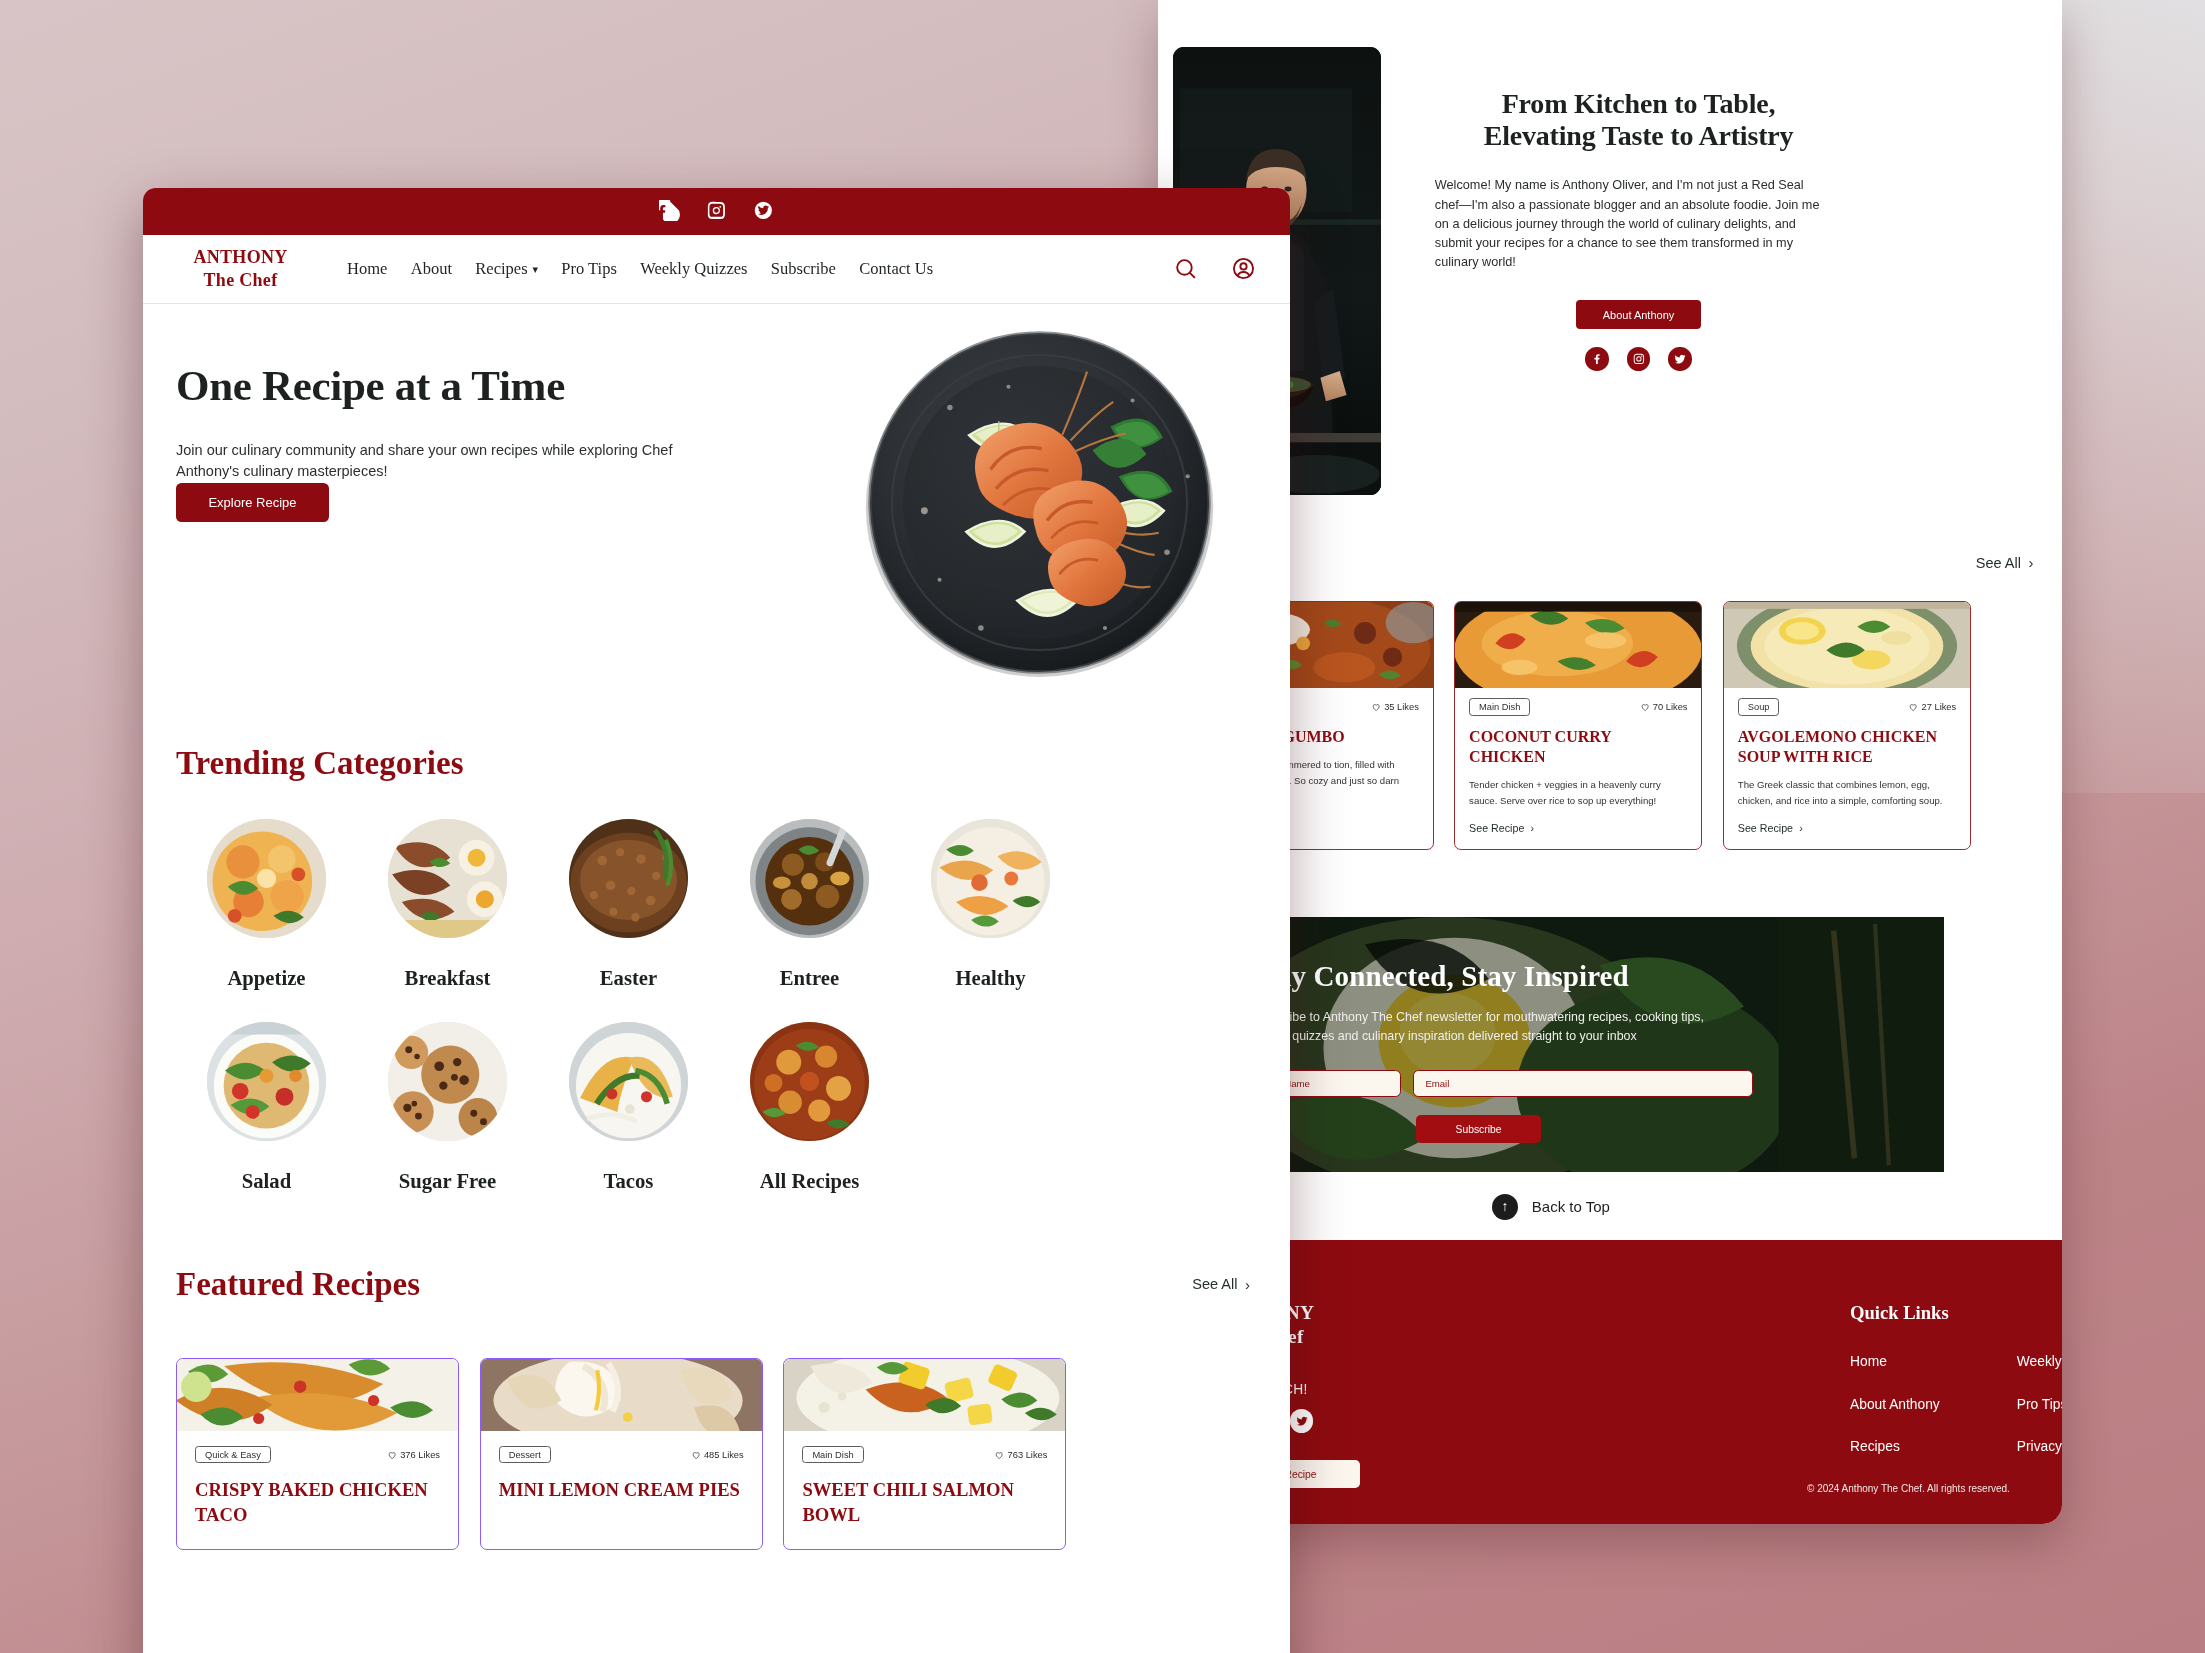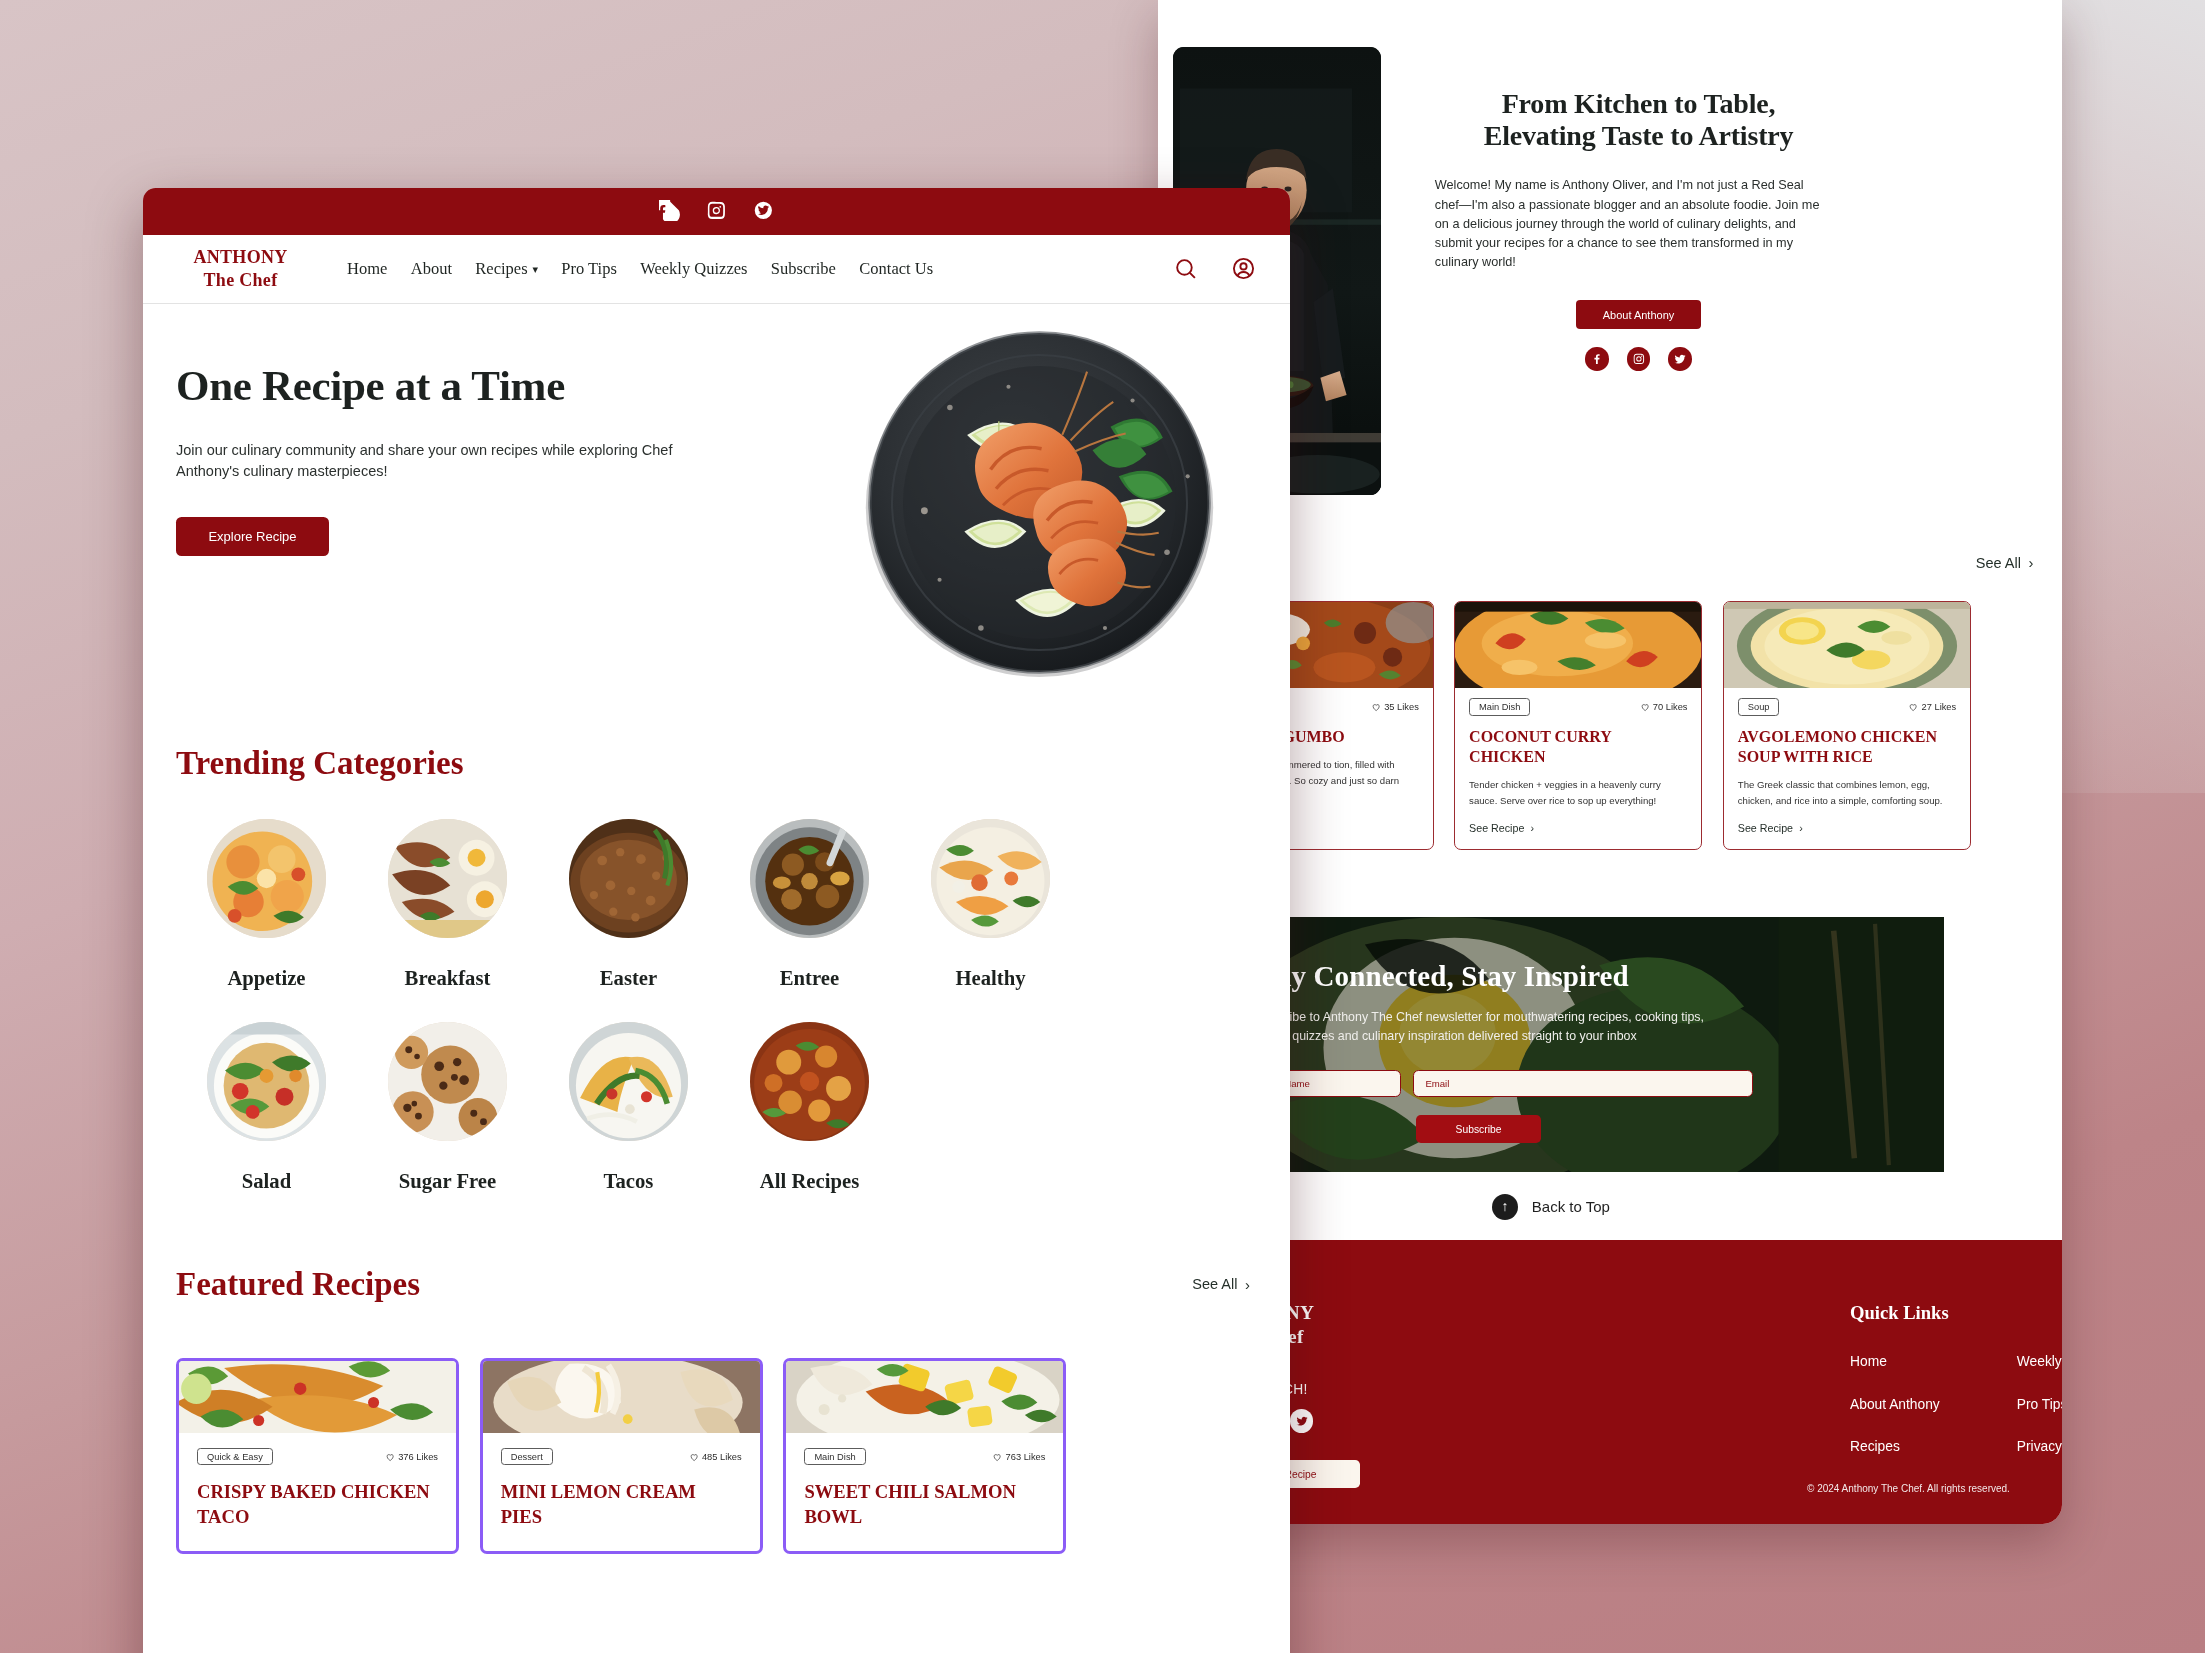--- a/index.html
+++ b/index.html
@@ -220,21 +220,21 @@
   .navicons { display: flex; align-items: center; gap: 33px; }
   .navicons svg { width: 25px; height: 25px; stroke: #8d0b10; fill: none; stroke-width: 1.8; }
 
   .hero { position: relative; height: 434px; padding: 57px 0 0 33px; }
   .hero-title {
     font-family: "Liberation Serif", serif; font-weight: 700;
     font-size: 43px; line-height: 1.16; color: #1d2220; letter-spacing: -0.3px;
   }
   .hero-sub { margin-top: 29px; font-size: 14.5px; line-height: 1.48; color: #2b302e; width: 551px; }
   .hero-btn {
-    margin-top: 34px; width: 153px; height: 39px; border: none; border-radius: 5.5px;
+    width: 153px; height: 39px; border: none; border-radius: 5.5px;
     background: #8d0b10; color: #fff; font-size: 13px; cursor: pointer;
     font-family: "Liberation Sans", sans-serif;
   }
   .hero-img { position: absolute; right: 54px; top: 0px; width: 393px; height: 386px; }
   .hero-img svg { display:block; width:100%; height:100%; }
 
   
   .sec-title {
     font-family: "Liberation Serif", serif; font-weight: 700;
     font-size: 33px; color: #8d0b10;
@@ -257,21 +257,21 @@
 
   
   .featured { padding: 73px 0 0 33px; }
   .feat-head {
     display: flex; align-items: center; justify-content: space-between;
     width: 1074px;
   }
   .feat-cards { margin-top: 55px; display: flex; gap: 20.7px; }
   .fcard {
     width: 283px; background: #fff;
-    border: 3px solid #8b5cf6; border-radius: 6.9px; overflow: hidden;
+    border: 1px solid #8b5cf6; border-radius: 6.9px; overflow: hidden;
   }
   .fcard-img { height: 72px; width: 100%; overflow: hidden; }
   .fcard-img svg { display:block; width:100%; height:100%; }
   .fcard-body { padding: 15px 18px 20.7px; }
   .fcard-title {
     margin-top: 15px; font-family: "Liberation Serif", serif; font-weight: 700;
     font-size: 18.6px; line-height: 1.34; color: #8d0b10; text-transform: uppercase;
   }
 </style>
 </head>

